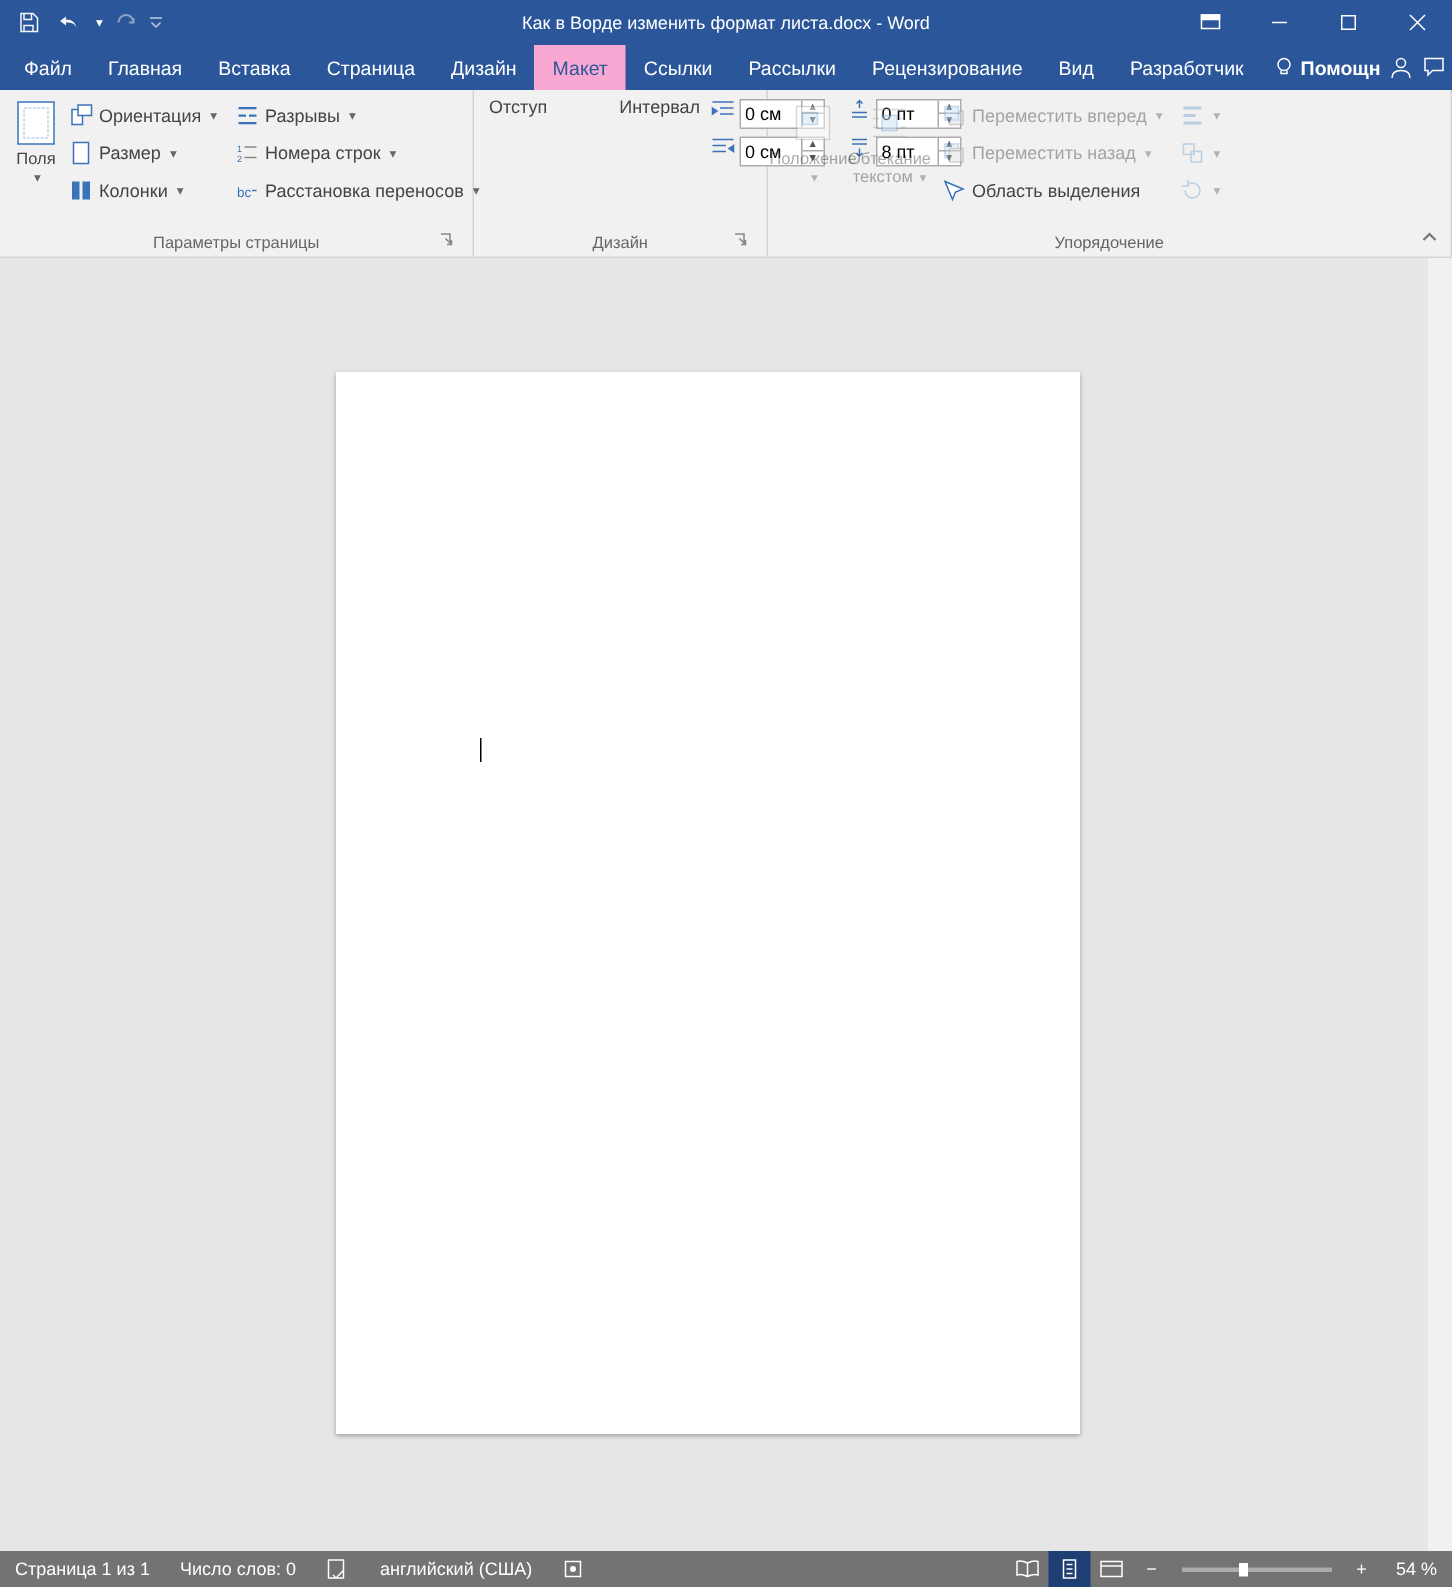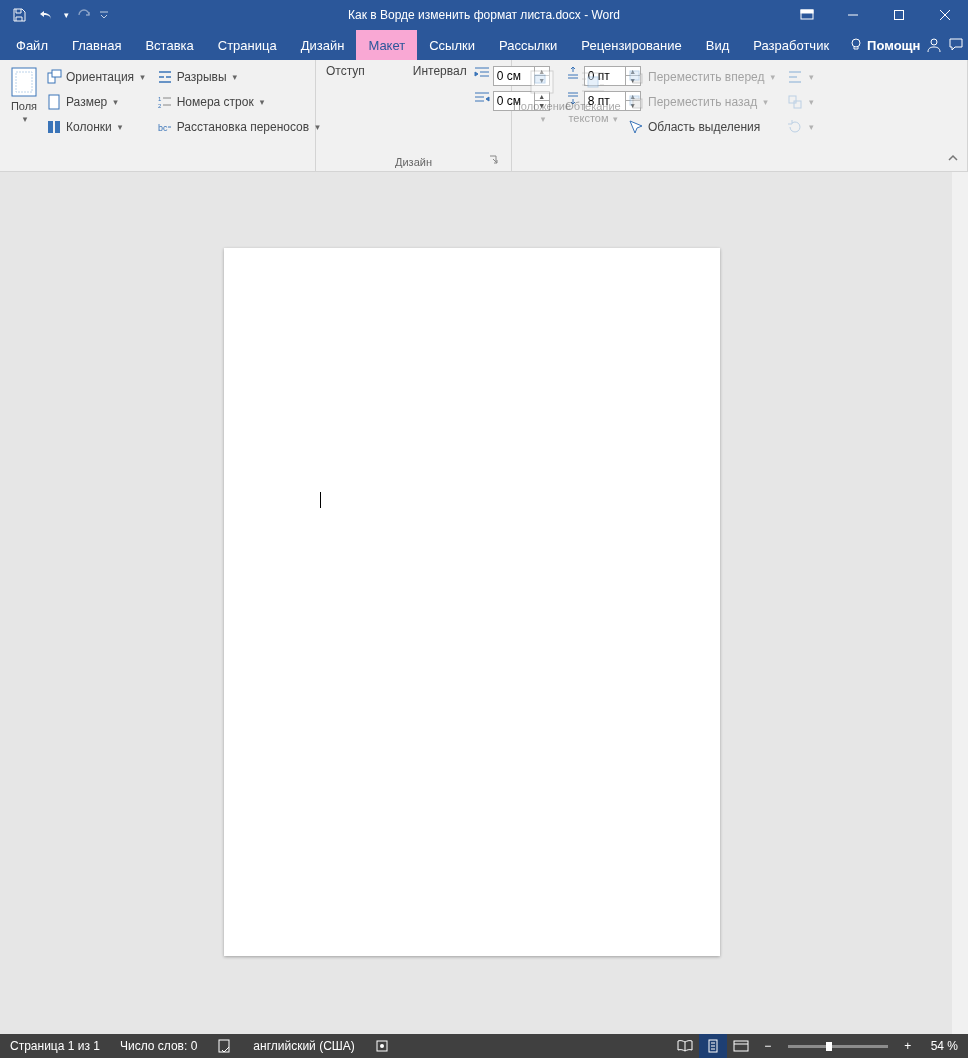--- a/index.html
+++ b/index.html
@@ -54,21 +54,21 @@
 
 .collapse-caret { position:absolute; right:6px; bottom:4px; width:18px; height:18px; display:flex; align-items:center; justify-content:center; color:#666; }
 
 
 .doc-area { flex:1; background:#e6e6e6; position:relative; overflow:hidden; }
 .page { position:absolute; left:224px; top:76px; width:496px; height:708px; background:#fff; box-shadow: 0 1px 3px rgba(0,0,0,.3); }
 .cursor { position:absolute; left:320px; top:320px; width:1px; height:16px; background:#000; }
 .vscroll { position:absolute; right:0; top:0; bottom:0; width:16px; background:#f1f1f1; }
 
 
-.status { height:24px; background:#404040; color:#fff; display:flex; align-items:center; font-size:12px; }
+.status { height:24px; background:#737373; color:#fff; display:flex; align-items:center; font-size:12px; }
 .status .seg { padding:0 10px; height:100%; display:flex; align-items:center; gap:5px; }
 .status .spacer { flex:1; }
 .view-btn { width:28px; height:24px; display:flex; align-items:center; justify-content:center; }
 .view-btn.active { background:#1e3f73; }
 .zoom-slider { width:100px; height:3px; background:rgba(255,255,255,.4); position:relative; margin:0 6px; }
 .zoom-slider .thumb { position:absolute; top:-3px; width:6px; height:9px; background:#fff; left:38px; }
 .zoom-btn { width:18px; text-align:center; }
 
 svg { display:block; }
 </style>
@@ -231,20 +231,27 @@
               <svg width="16" height="16" viewBox="0 0 16 16">
                 <text x="1" y="12" font-size="9" fill="#3a74b8">bc</text>
                 <path d="M11 8h3" stroke="#3a74b8"></path>
               </svg>
             </span>
           <span>Расстановка переносов</span>
             <span class="drop">▾</span>
         </div>
       </div>
     </div>
+    <div class="group-label"><span>Параметры страницы</span>
+      <span class="dlg-launch">
+          <svg viewBox="0 0 14 14">
+            <path d="M3 3h6v6M6 6l4 4M10 7v3H7" stroke="#888" fill="none"></path>
+          </svg>
+        </span>
+    </div>
   </div>
 
   <div class="group" style="width:196px;">
     <div class="group-body" style="flex-direction:row;">
       <div class="para-head">
         <span>Отступ</span>
         <span>Интервал</span>
       </div>
       <div style="display:flex; gap:6px;">
         <div class="col" style="gap:3px;">
@@ -390,20 +397,21 @@
           <span class="ic">
               <svg width="16" height="16" viewBox="0 0 16 16">
                 <path d="M3 8a5 5 0 1 0 2-4" fill="none" stroke="#7ba7d4"></path>
                 <path d="M5 1v4H1" fill="none" stroke="#7ba7d4"></path>
               </svg>
             </span>
             <span class="drop">▾</span>
         </div>
       </div>
     </div>
+    <div class="group-label"><span>Упорядочение</span></div>
   </div>
 
   <div class="collapse-caret">
     <svg width="12" height="12" viewBox="0 0 12 12">
         <path d="M2 8l4-4 4 4" stroke="#777" fill="none" stroke-width="1.5"></path>
       </svg>
   </div>
 </div>
 
 <div class="doc-area">

